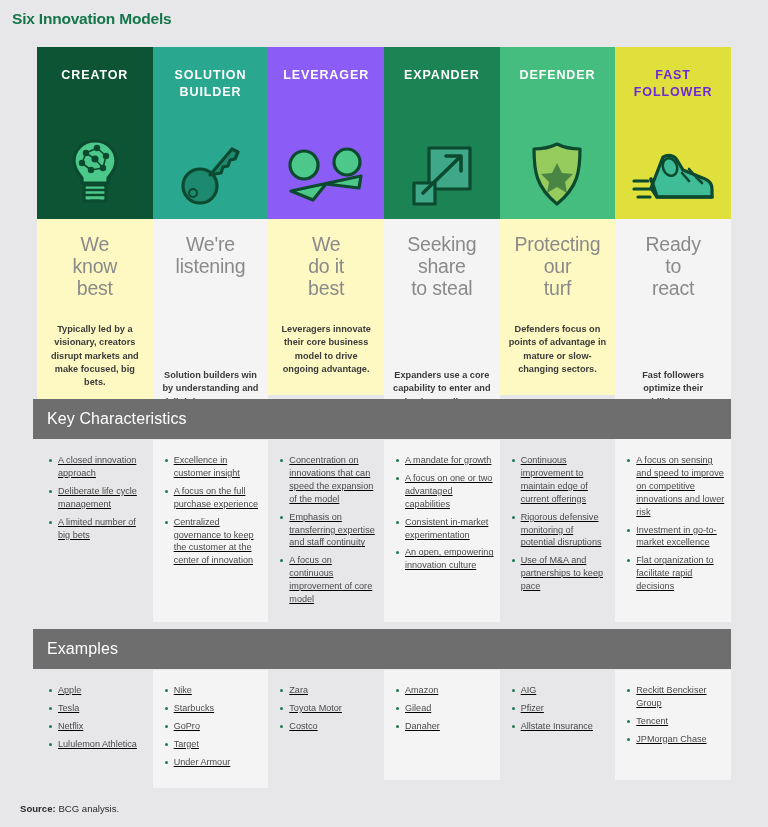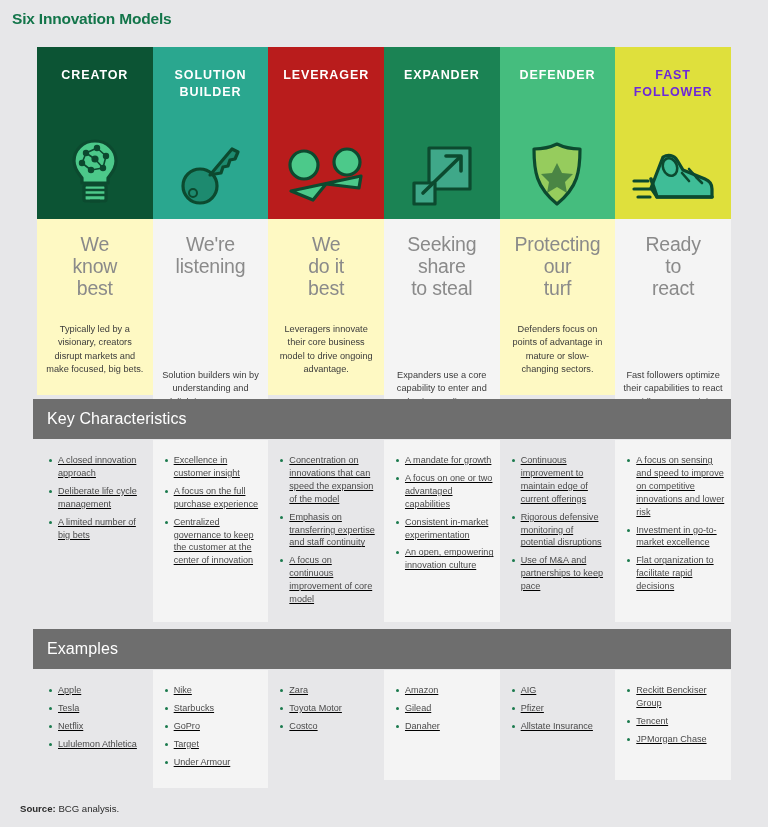--- a/index.html
+++ b/index.html
@@ -54,21 +54,21 @@
   }
   .bodycell.alt { background: #f4f4f4; gap: 46px; }
   .bodycell.base { background: #fef9c3; }
   .tagline {
     font-size: 19.5px; color: #8a8a8a; font-weight: normal;
     text-align: center; line-height: 1.13; letter-spacing: -0.2px;
     min-height: 74px;
   }
   .desc {
     margin-top: 16px;
-    font-size: 9.2px; color: #3b3b3b; font-weight: normal;
+    font-size: 9.2px; color: #3b3b3b; font-weight: bold;
     text-align: center; line-height: 1.45;
   }
 
   
   .secbar {
     position: absolute; left: 33px; width: 698px; height: 40px;
     background: #6e6e6e; color: #ffffff;
     display: flex; align-items: center;
     padding-left: 14px;
     font-size: 16px; font-weight: normal; letter-spacing: 0.1px;
@@ -146,21 +146,21 @@
        <div class="icon-wrap">
          <svg width="62" height="66" viewBox="0 0 62 66">
         <circle cx="21" cy="45" r="17" fill="#1d8a6f" stroke="#0c4a2f" stroke-width="3.2" stroke-linecap="round" stroke-linejoin="round"></circle>
         <circle cx="14" cy="52" r="4" fill="#1d8a6f" stroke="#0c4a2f" stroke-width="2"></circle>
         <path d="M31 34L53 8l6 3-3 7 -5 1 -2 6 -5 1 -2 6 -6 1z" fill="#1d8a6f" stroke="#0c4a2f" stroke-width="3.2" stroke-linecap="round" stroke-linejoin="round"></path>
       </svg>
        </div>
      </div>
         </div>
         <div class="col">
-          <div class="hdr " style="background:#b91c1c">
+          <div class="hdr " style="background:#8b5cf6">
        <div class="hdr-label" style="color:#ffffff">LEVERAGER</div>
        <div class="icon-wrap">
          <svg width="76" height="62" viewBox="0 0 76 62">
         <circle cx="16" cy="20" r="14" fill="#4cc98a" stroke="#0c4a2f" stroke-width="3.2" stroke-linecap="round" stroke-linejoin="round"></circle>
         <circle cx="59" cy="17" r="13" fill="#4cc98a" stroke="#0c4a2f" stroke-width="3.2" stroke-linecap="round" stroke-linejoin="round"></circle>
         <path d="M3 46L73 31l-2 12L38 39 25 55z" fill="#4cc98a" stroke="#0c4a2f" stroke-width="3.2" stroke-linecap="round" stroke-linejoin="round"></path>
       </svg>
        </div>
      </div>
         </div>

